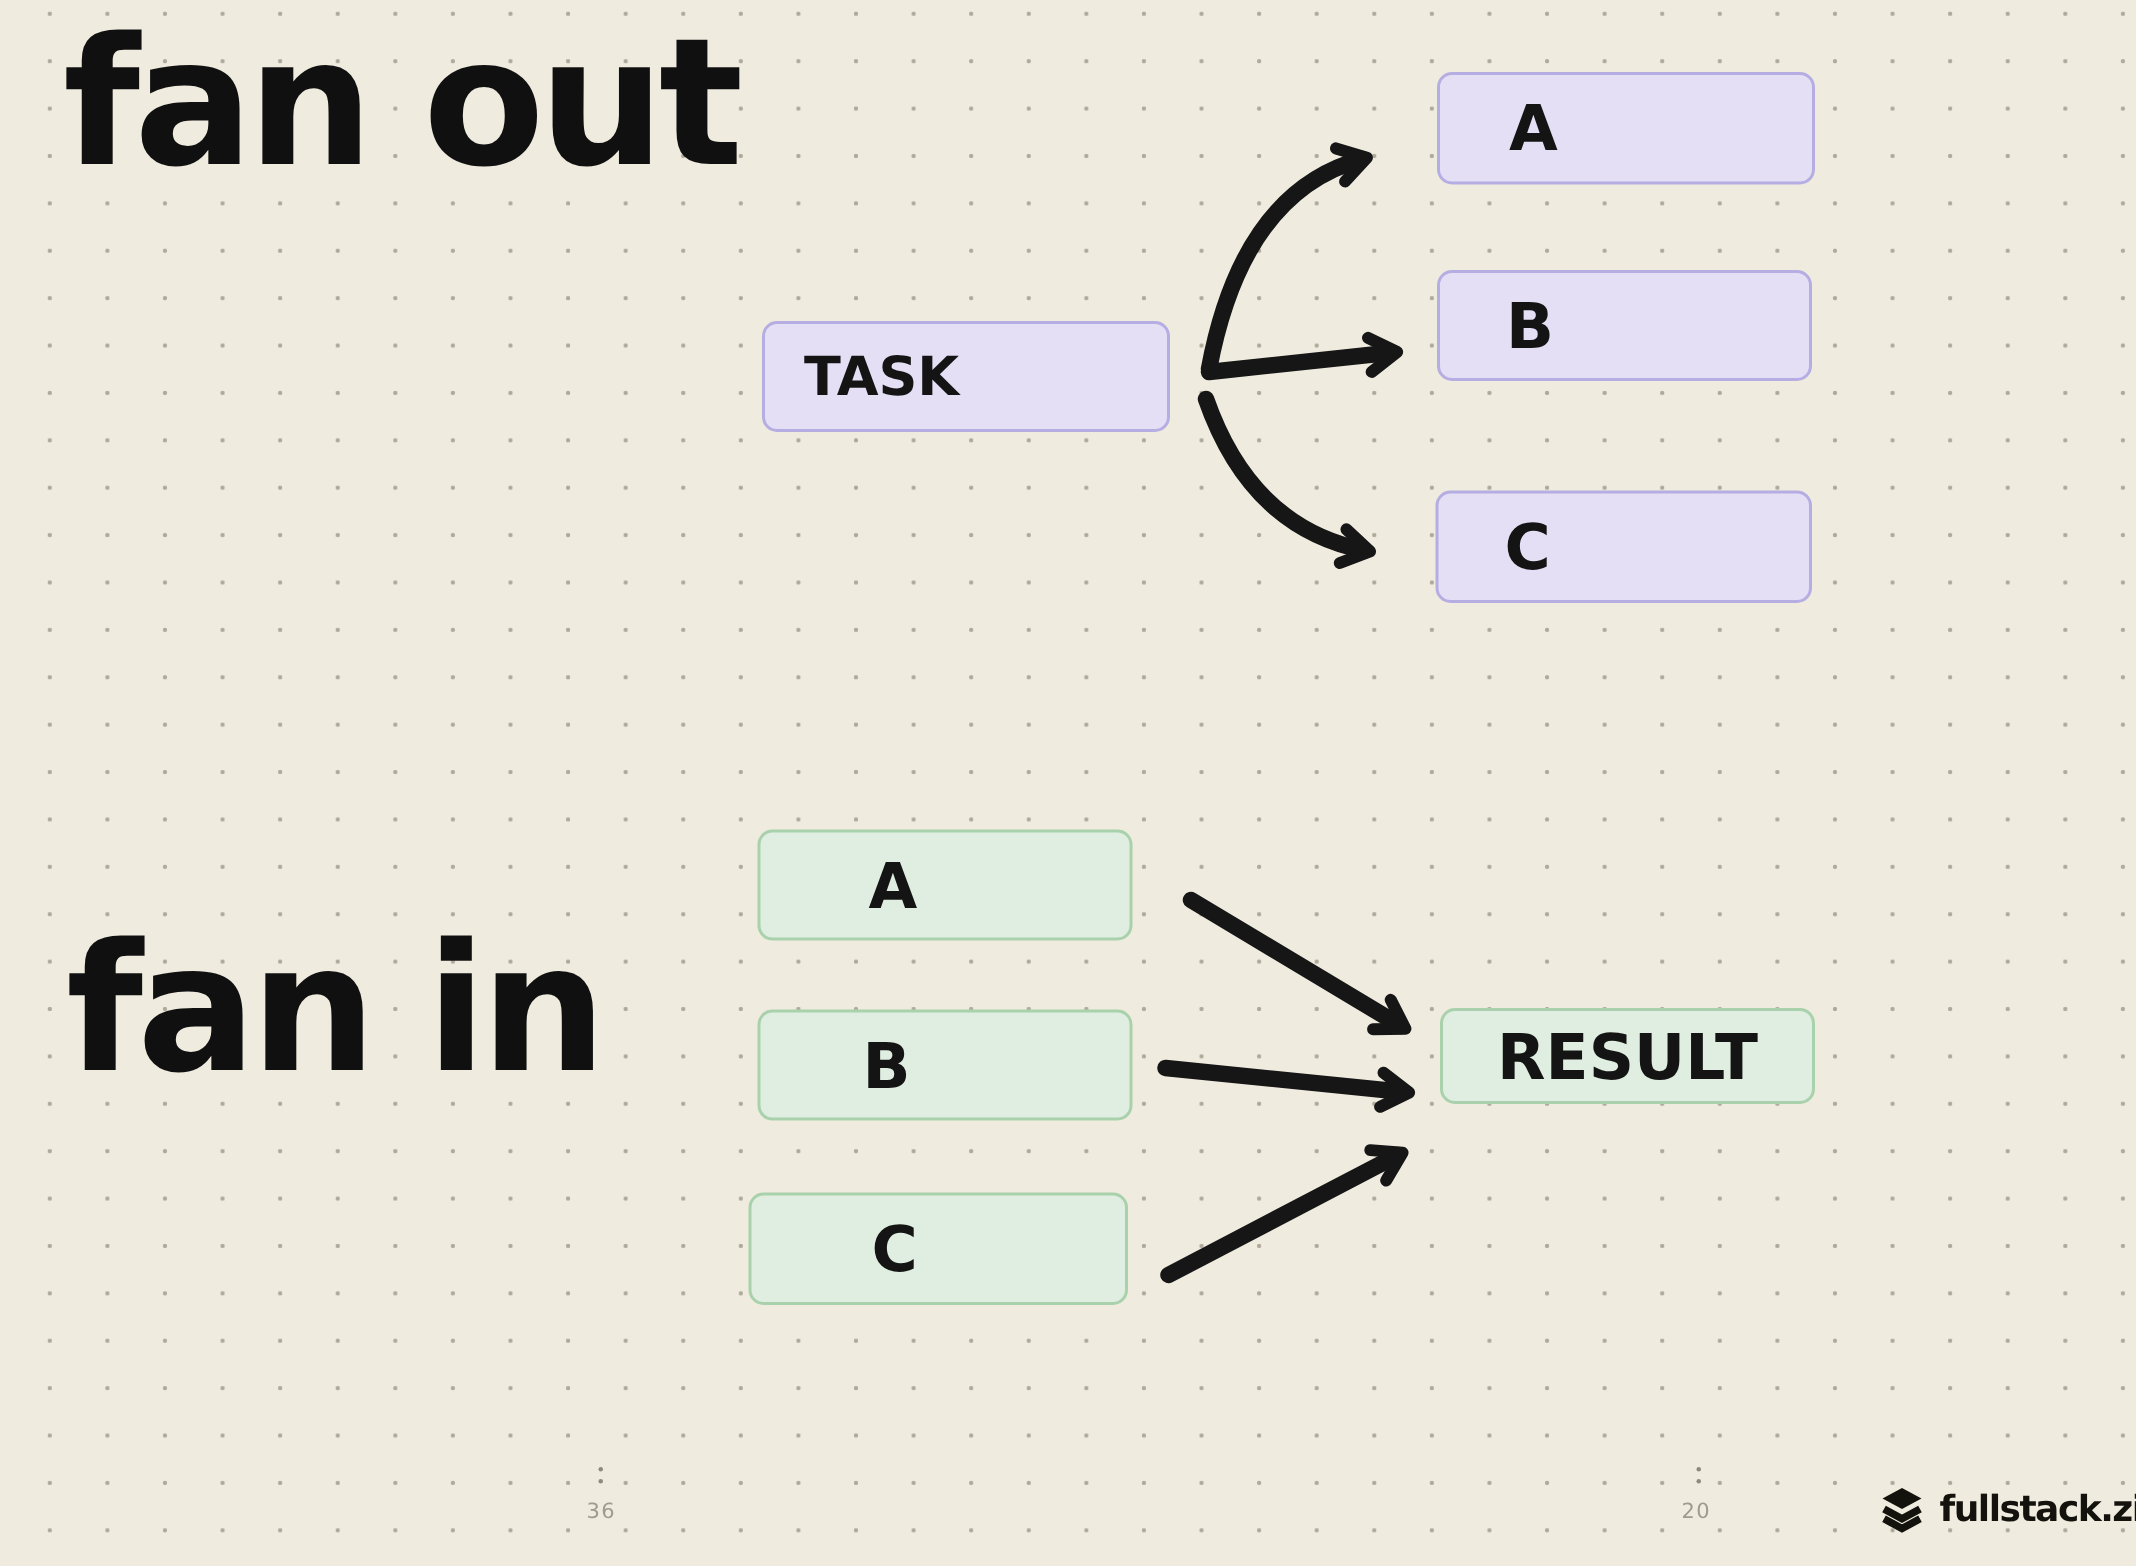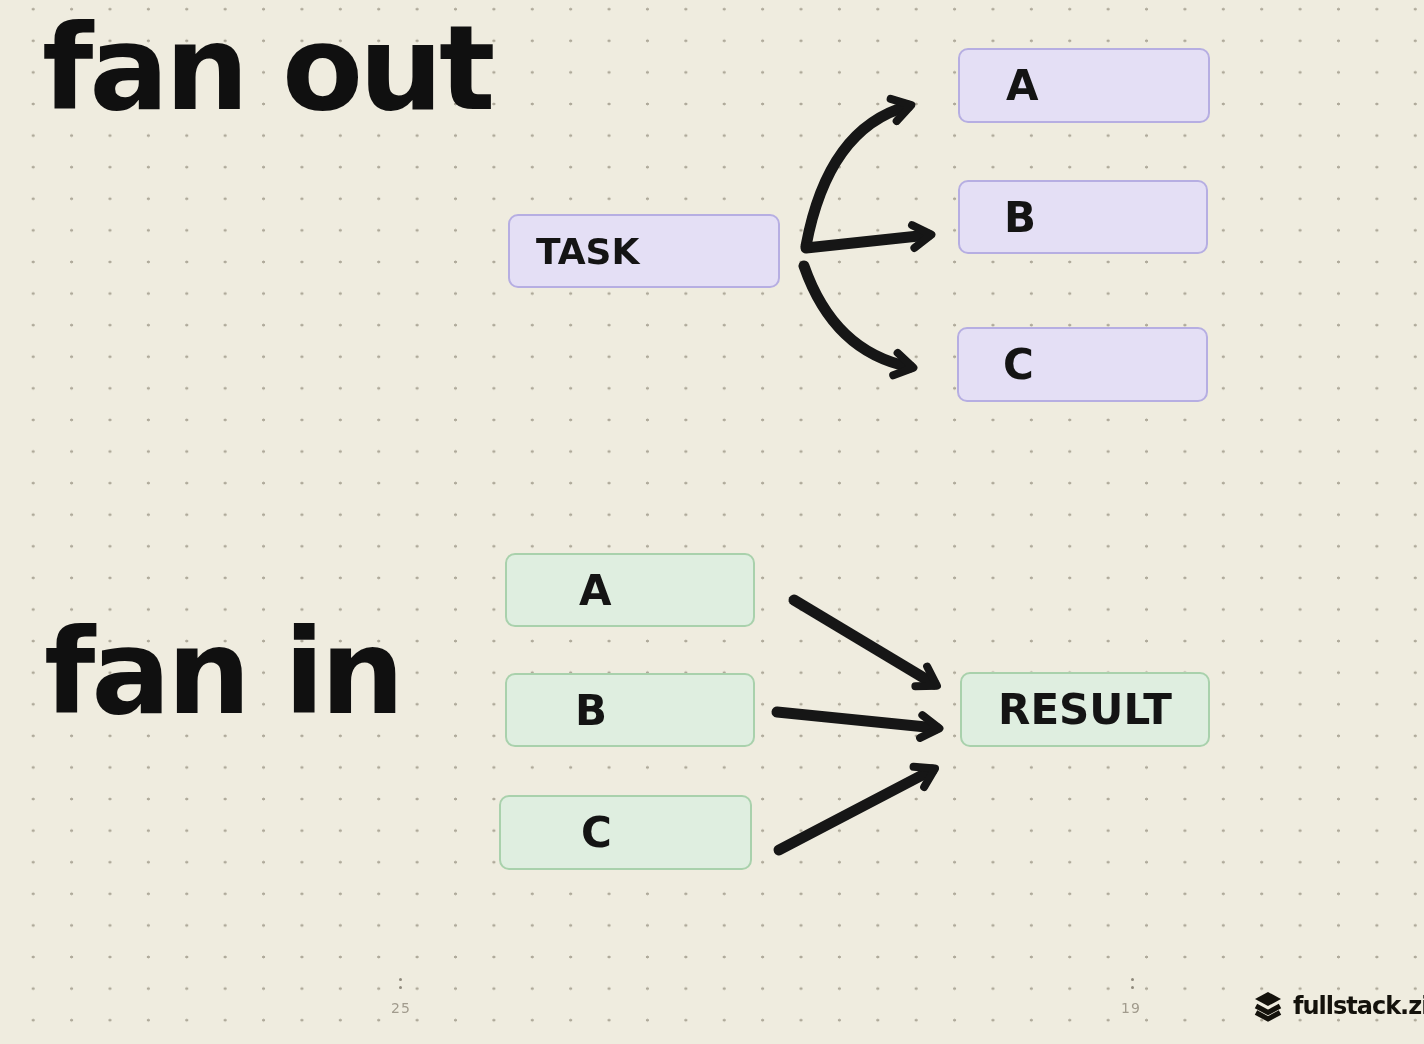--- a/index.html
+++ b/index.html
@@ -48,21 +48,21 @@
     border: 2.5px solid #a9d1ac;
   }
 
   .task-box   { left: 508px; top: 214px; width: 272px; height: 74px; font-size: 36px; padding-left: 26px; }
   .out-box-a  { left: 958px; top: 48px;  width: 252px; height: 75px; font-size: 42px; padding-left: 46px; }
   .out-box-b  { left: 958px; top: 180px; width: 250px; height: 74px; font-size: 42px; padding-left: 44px; }
   .out-box-c  { left: 957px; top: 327px; width: 251px; height: 75px; font-size: 42px; padding-left: 44px; }
   .in-box-a   { left: 505px; top: 553px; width: 250px; height: 74px; font-size: 42px; padding-left: 72px; }
   .in-box-b   { left: 505px; top: 673px; width: 250px; height: 74px; font-size: 42px; padding-left: 68px; }
   .in-box-c   { left: 499px; top: 795px; width: 253px; height: 75px; font-size: 42px; padding-left: 80px; }
-  .result-box { left: 960px; top: 672px; width: 250px; height: 75px; font-size: 42px; justify-content: center; padding-left: 0; }
+  .result-box { left: 960px; top: 672px; width: 250px; height: 64px; font-size: 42px; justify-content: center; padding-left: 0; }
 
   .arrows-layer {
     position: absolute;
     left: 0; top: 0;
     width: 1424px;
     height: 1044px;
     pointer-events: none;
   }
 
   .page-num {
@@ -157,22 +157,22 @@
 
   <div class="divider-dots dots-left">
     <span></span>
       <span></span>
   </div>
   <div class="divider-dots dots-right">
     <span></span>
       <span></span>
   </div>
 
-  <div class="page-num page-num-left">25</div>
-  <div class="page-num page-num-right">19</div>
+  <div class="page-num page-num-left">36</div>
+  <div class="page-num page-num-right">20</div>
 
   <div class="brand">
     <svg width="32" height="32" viewBox="0 0 32 32" xmlns="http://www.w3.org/2000/svg">
       <path d="M16 2 L29 9 L16 16 L3 9 Z" fill="#14120c"></path>
       <path d="M4 16 L16 22.5 L28 16" fill="none" stroke="#14120c" stroke-width="5" stroke-linejoin="miter"></path>
       <path d="M4 22.5 L16 29 L28 22.5" fill="none" stroke="#14120c" stroke-width="5" stroke-linejoin="miter"></path>
     </svg>
     <span class="brand-text">fullstack.zip</span>
   </div>
 

